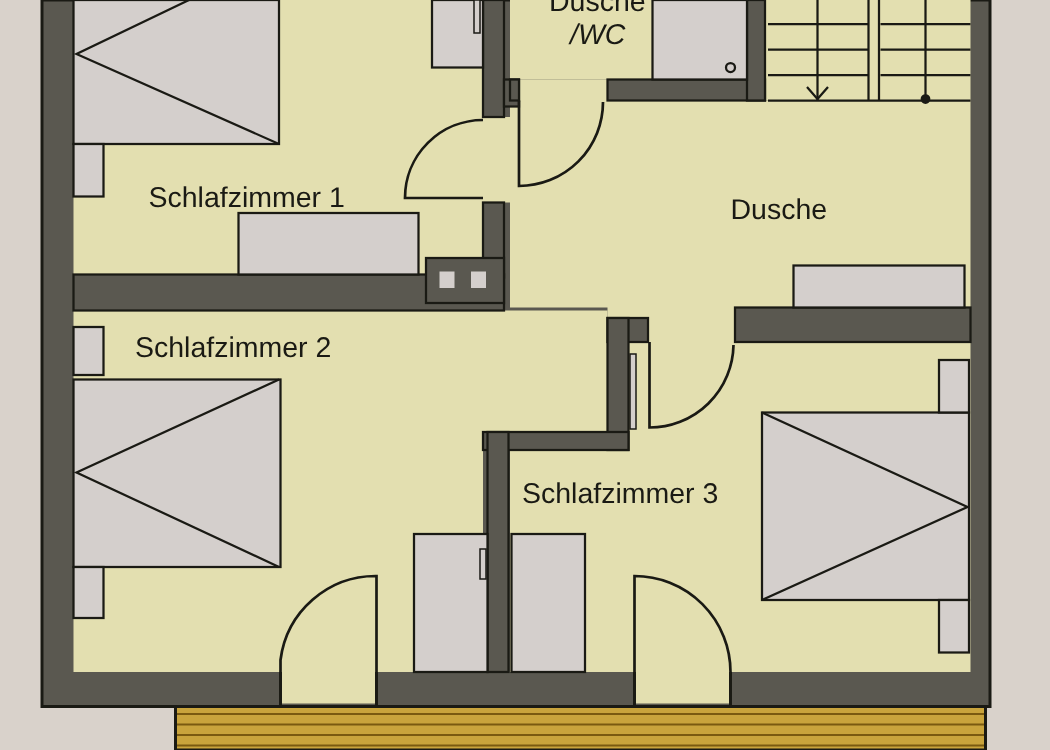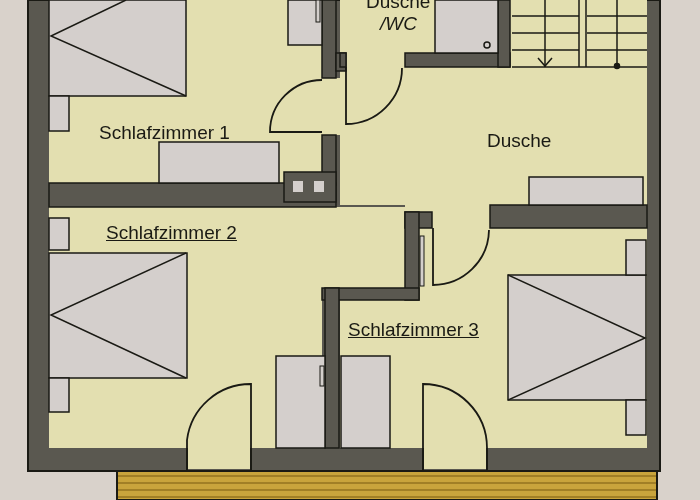--- a/index.html
+++ b/index.html
@@ -139,14 +139,14 @@
       <path d="M251,470 L251,448"></path>
     <path d="M423,470 L423,448"></path>
       <path d="M487,470 L487,448"></path>
   </g>
 </svg>
 
 <div class="lbl" style="left:366px;top:-8px;">Dusche</div>
 <div class="lbl" style="left:380px;top:14px;font-style:italic;">/WC</div>
 <div class="lbl" style="left:99px;top:123px;">Schlafzimmer 1</div>
 <div class="lbl" style="left:487px;top:131px;">Dusche</div>
-<div class="lbl" style="left:106px;top:223px;text-decoration:underline;">Schlafzimmer 2</div>
-<div class="lbl" style="left:348px;top:320px;text-decoration:underline;">Schlafzimmer 3</div>
+<div class="lbl" style="left:90px;top:223px;">Schlafzimmer 2</div>
+<div class="lbl" style="left:348px;top:320px;">Schlafzimmer 3</div>
 
 </body></html>

